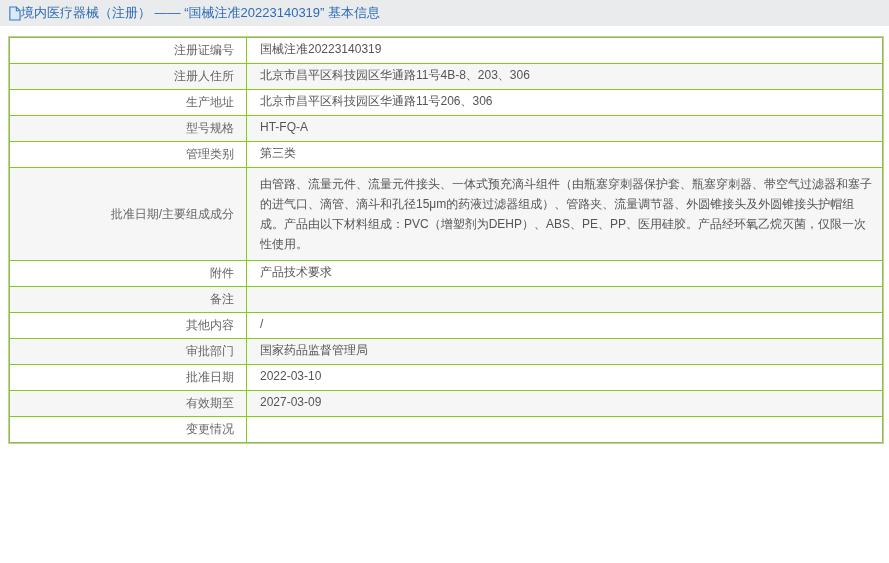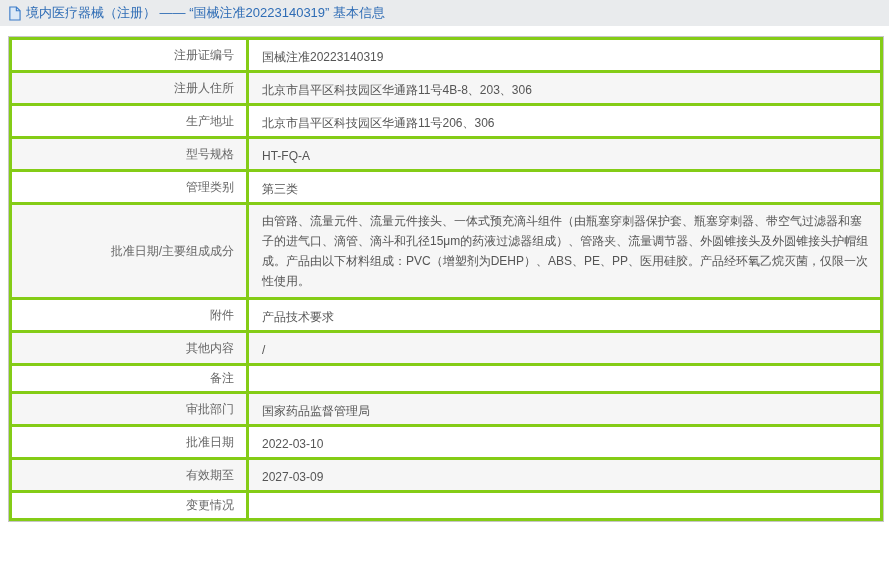--- a/index.html
+++ b/index.html
@@ -2,40 +2,40 @@
 <html><head>
 <meta charset="utf-8">
 <style>
   html,body { margin:0; padding:0; }
   body {
     width:889px; height:563px; background:#ffffff; overflow:hidden;
     font-family:"Liberation Sans","DejaVu Sans",sans-serif;
   }
   .header-bar {
     height:26px; background:#e9ebed; display:flex; align-items:center;
-    padding:0 8px; gap:5px; box-sizing:border-box;
+    padding:0 8px; box-sizing:border-box;
   }
   .header-title { color:#2e6cb5; font-size:13px; white-space:nowrap; }
   .doc-icon { flex:0 0 auto; display:block; }
   .table-wrap {
     border:1px solid #c6c6c6; width:874px; margin:10px 0 0 8px;
     box-sizing:content-box; background:#fff;
   }
   table.info {
     border-collapse:collapse; width:100%; table-layout:fixed;
     font-size:12px; color:#555;
   }
-  table.info td { border:3px solid #84cc16; vertical-align:middle; box-sizing:border-box; }
+  table.info td { border:1px solid #84cc16; vertical-align:middle; box-sizing:border-box; }
   table.info tr:nth-child(even) { background:#f6f6f6; }
   table.info tr:nth-child(odd)  { background:#ffffff; }
   td.lbl {
     width:237px; text-align:right; padding:5px 12px 5px 6px;
     color:#666; line-height:15px;
   }
-  td.val { padding:10px 10px 5px 13px; line-height:15px; color:#555; }
+  td.val { padding:3px 10px 5px 13px; line-height:15px; color:#555; }
   td.val-long { line-height:20px; padding-top:6px; padding-bottom:6px; }
 </style>
 </head>
 <body>
 
 <div class="header-bar">
   <svg class="doc-icon" width="13" height="15" viewBox="0 0 14 16">
     <path d="M2 1 h7 l4 4 v10 h-11 z" fill="#dce9f7" stroke="#3a7bc8" stroke-width="1.2"></path>
     <path d="M9 1 v4 h4" fill="none" stroke="#3a7bc8" stroke-width="1.2"></path>
   </svg>
@@ -67,26 +67,26 @@
       </tr>
       <tr>
         <td class="lbl">批准日期/主要组成成分</td>
         <td class="val val-long">由管路、流量元件、流量元件接头、一体式预充滴斗组件（由瓶塞穿刺器保护套、瓶塞穿刺器、带空气过滤器和塞子的进气口、滴管、滴斗和孔径15μm的药液过滤器组成）、管路夹、流量调节器、外圆锥接头及外圆锥接头护帽组成。产品由以下材料组成：PVC（增塑剂为DEHP）、ABS、PE、PP、医用硅胶。产品经环氧乙烷灭菌，仅限一次性使用。</td>
       </tr>
       <tr>
         <td class="lbl">附件</td>
         <td class="val">产品技术要求</td>
       </tr>
       <tr>
+        <td class="lbl">备注</td>
+        <td class="val"></td>
+      </tr>
+      <tr>
         <td class="lbl">其他内容</td>
         <td class="val">/</td>
-      </tr>
-      <tr>
-        <td class="lbl">备注</td>
-        <td class="val"></td>
       </tr>
       <tr>
         <td class="lbl">审批部门</td>
         <td class="val">国家药品监督管理局</td>
       </tr>
       <tr>
         <td class="lbl">批准日期</td>
         <td class="val">2022-03-10</td>
       </tr>
       <tr>

